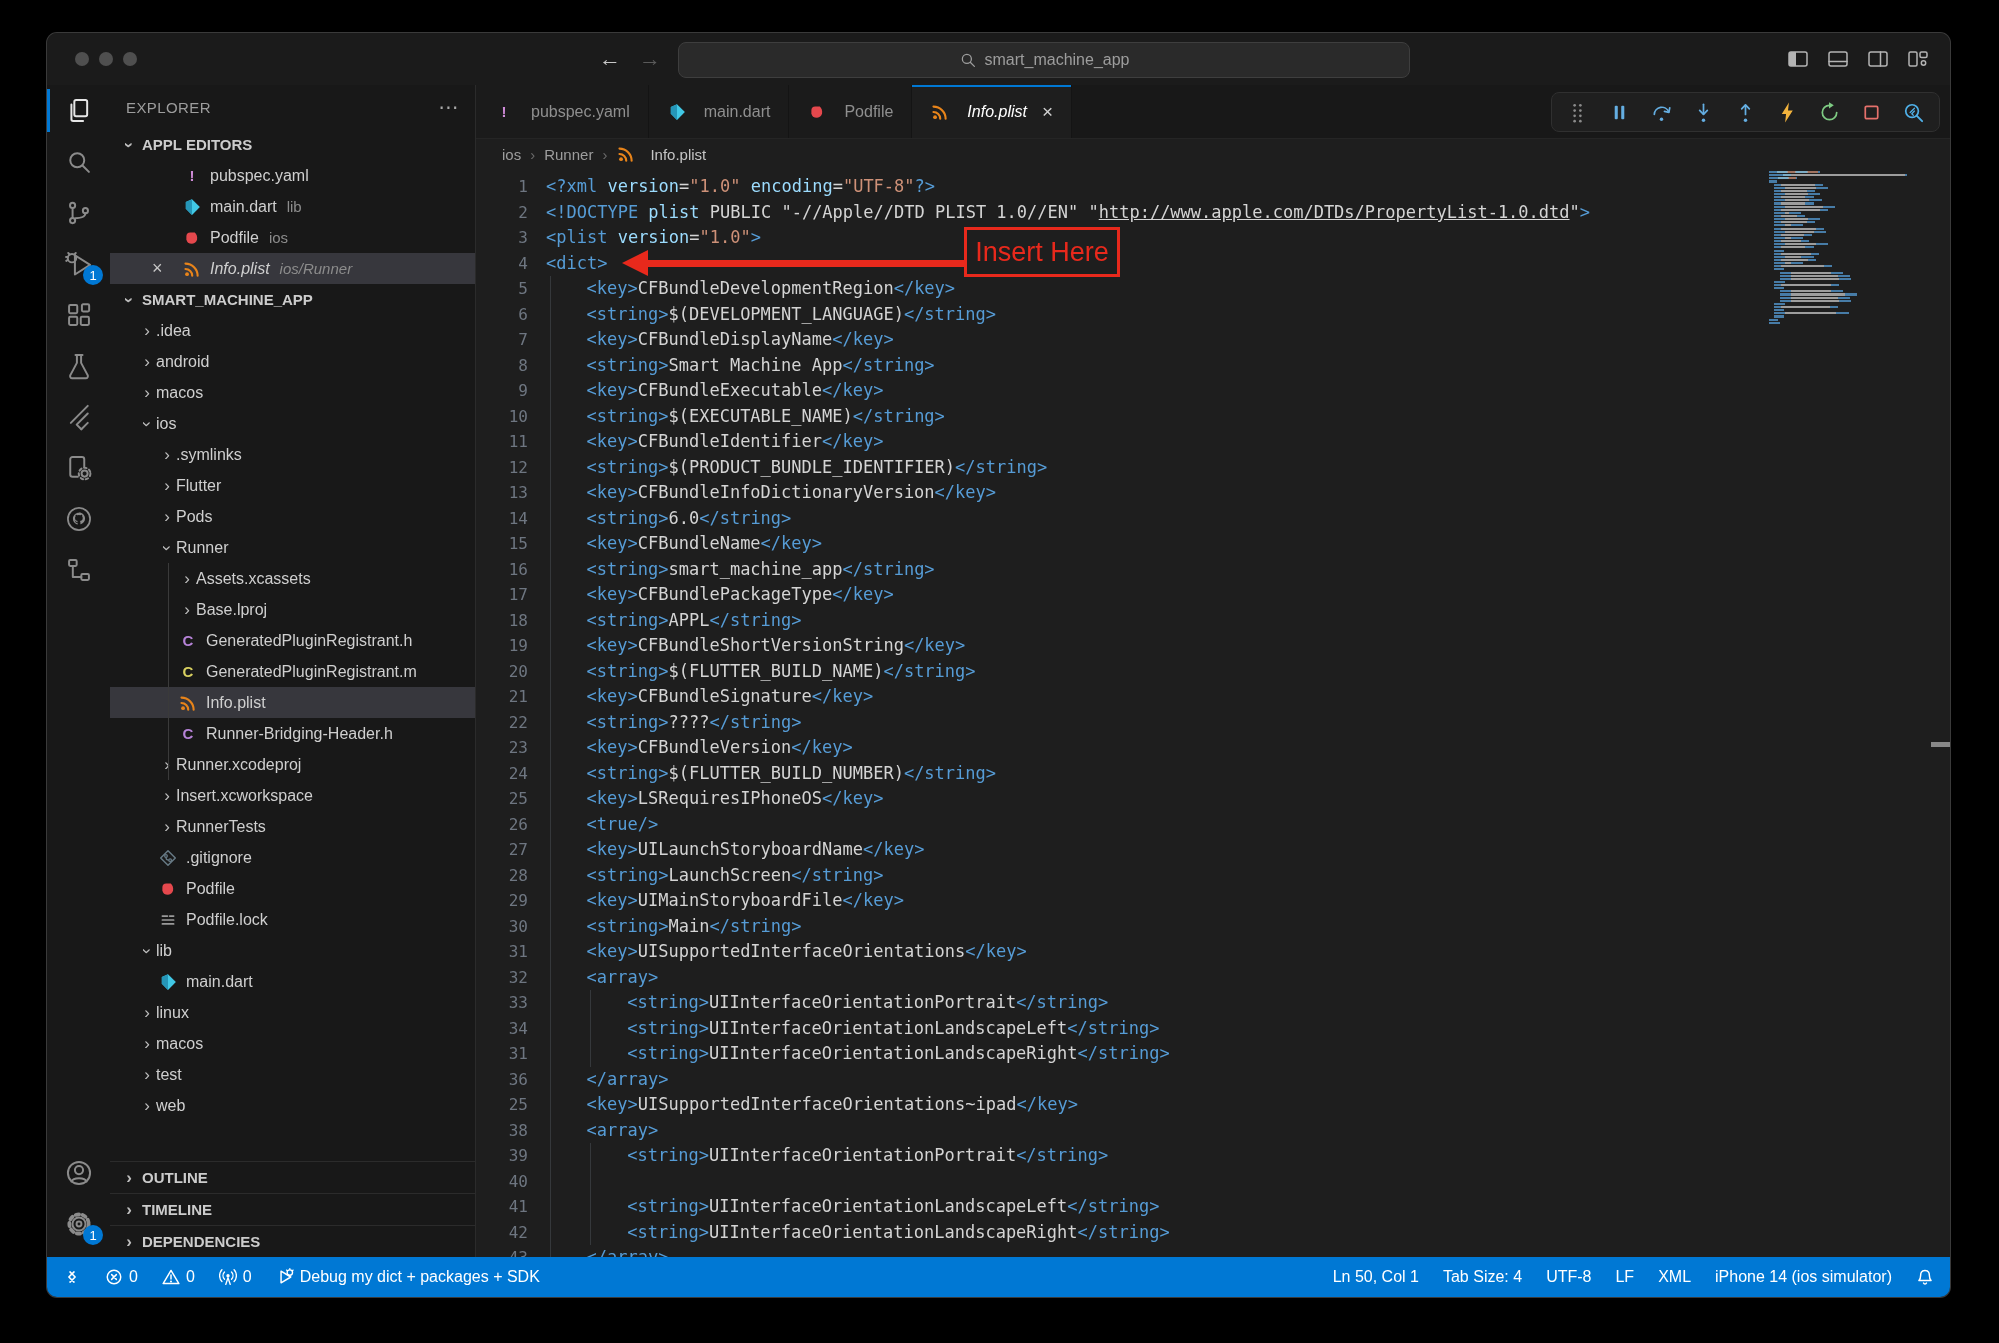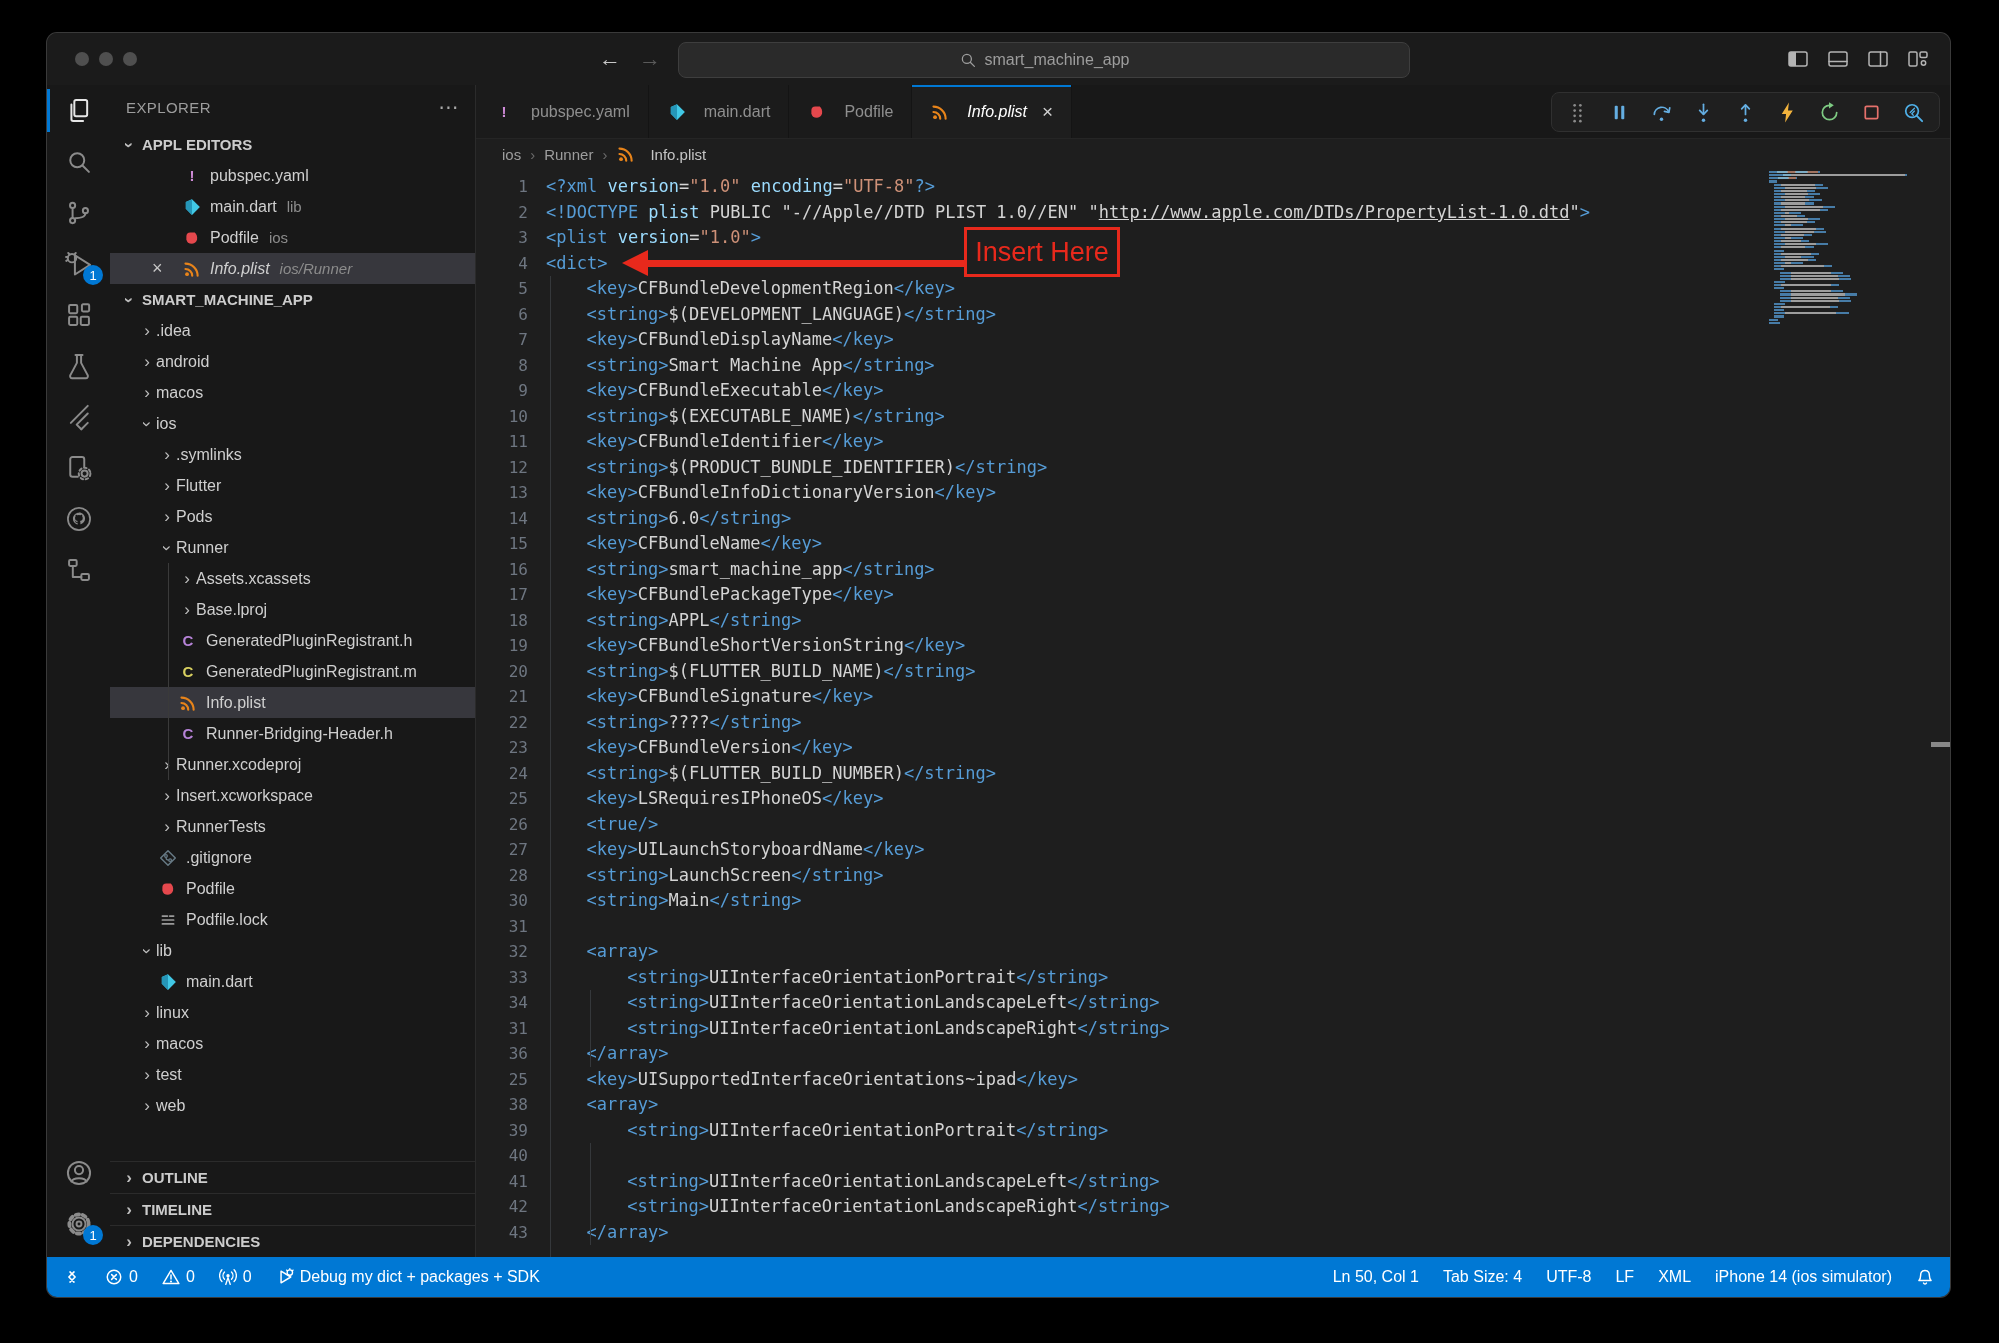--- a/index.html
+++ b/index.html
@@ -646,22 +646,23 @@
             <div class="cl"><span class="ln">19</span><span class="lc" style="padding-left:40.6px"><span class="tk-b">&lt;key&gt;</span><span class="tk-w">CFBundleShortVersionString</span><span class="tk-b">&lt;/key&gt;</span></span></div>
             <div class="cl"><span class="ln">20</span><span class="lc" style="padding-left:40.6px"><span class="tk-b">&lt;string&gt;</span><span class="tk-w">$(FLUTTER_BUILD_NAME)</span><span class="tk-b">&lt;/string&gt;</span></span></div>
             <div class="cl"><span class="ln">21</span><span class="lc" style="padding-left:40.6px"><span class="tk-b">&lt;key&gt;</span><span class="tk-w">CFBundleSignature</span><span class="tk-b">&lt;/key&gt;</span></span></div>
             <div class="cl"><span class="ln">22</span><span class="lc" style="padding-left:40.6px"><span class="tk-b">&lt;string&gt;</span><span class="tk-w">????</span><span class="tk-b">&lt;/string&gt;</span></span></div>
             <div class="cl"><span class="ln">23</span><span class="lc" style="padding-left:40.6px"><span class="tk-b">&lt;key&gt;</span><span class="tk-w">CFBundleVersion</span><span class="tk-b">&lt;/key&gt;</span></span></div>
             <div class="cl"><span class="ln">24</span><span class="lc" style="padding-left:40.6px"><span class="tk-b">&lt;string&gt;</span><span class="tk-w">$(FLUTTER_BUILD_NUMBER)</span><span class="tk-b">&lt;/string&gt;</span></span></div>
             <div class="cl"><span class="ln">25</span><span class="lc" style="padding-left:40.6px"><span class="tk-b">&lt;key&gt;</span><span class="tk-w">LSRequiresIPhoneOS</span><span class="tk-b">&lt;/key&gt;</span></span></div>
             <div class="cl"><span class="ln">26</span><span class="lc" style="padding-left:40.6px"><span class="tk-b">&lt;true/&gt;</span></span></div>
             <div class="cl"><span class="ln">27</span><span class="lc" style="padding-left:40.6px"><span class="tk-b">&lt;key&gt;</span><span class="tk-w">UILaunchStoryboardName</span><span class="tk-b">&lt;/key&gt;</span></span></div>
             <div class="cl"><span class="ln">28</span><span class="lc" style="padding-left:40.6px"><span class="tk-b">&lt;string&gt;</span><span class="tk-w">LaunchScreen</span><span class="tk-b">&lt;/string&gt;</span></span></div>
+            <div class="cl"><span class="ln">29</span><span class="lc" style="padding-left:40.6px"><span class="tk-b">&lt;key&gt;</span><span class="tk-w">UIMainStoryboardFile</span><span class="tk-b">&lt;/key&gt;</span></span></div>
             <div class="cl"><span class="ln">30</span><span class="lc" style="padding-left:40.6px"><span class="tk-b">&lt;string&gt;</span><span class="tk-w">Main</span><span class="tk-b">&lt;/string&gt;</span></span></div>
-            <div class="cl"><span class="ln">31</span></div>
+            <div class="cl"><span class="ln">31</span><span class="lc" style="padding-left:40.6px"><span class="tk-b">&lt;key&gt;</span><span class="tk-w">UISupportedInterfaceOrientations</span><span class="tk-b">&lt;/key&gt;</span></span></div>
             <div class="cl"><span class="ln">32</span><span class="lc" style="padding-left:40.6px"><span class="tk-b">&lt;array&gt;</span></span></div>
             <div class="cl"><span class="ln">33</span><span class="lc" style="padding-left:81.2px"><span class="tk-b">&lt;string&gt;</span><span class="tk-w">UIInterfaceOrientationPortrait</span><span class="tk-b">&lt;/string&gt;</span></span></div>
             <div class="cl"><span class="ln">34</span><span class="lc" style="padding-left:81.2px"><span class="tk-b">&lt;string&gt;</span><span class="tk-w">UIInterfaceOrientationLandscapeLeft</span><span class="tk-b">&lt;/string&gt;</span></span></div>
             <div class="cl"><span class="ln">31</span><span class="lc" style="padding-left:81.2px"><span class="tk-b">&lt;string&gt;</span><span class="tk-w">UIInterfaceOrientationLandscapeRight</span><span class="tk-b">&lt;/string&gt;</span></span></div>
             <div class="cl"><span class="ln">36</span><span class="lc" style="padding-left:40.6px"><span class="tk-b">&lt;/array&gt;</span></span></div>
             <div class="cl"><span class="ln">25</span><span class="lc" style="padding-left:40.6px"><span class="tk-b">&lt;key&gt;</span><span class="tk-w">UISupportedInterfaceOrientations~ipad</span><span class="tk-b">&lt;/key&gt;</span></span></div>
             <div class="cl"><span class="ln">38</span><span class="lc" style="padding-left:40.6px"><span class="tk-b">&lt;array&gt;</span></span></div>
             <div class="cl"><span class="ln">39</span><span class="lc" style="padding-left:81.2px"><span class="tk-b">&lt;string&gt;</span><span class="tk-w">UIInterfaceOrientationPortrait</span><span class="tk-b">&lt;/string&gt;</span></span></div>
             <div class="cl"><span class="ln">40</span></div>
             <div class="cl"><span class="ln">41</span><span class="lc" style="padding-left:81.2px"><span class="tk-b">&lt;string&gt;</span><span class="tk-w">UIInterfaceOrientationLandscapeLeft</span><span class="tk-b">&lt;/string&gt;</span></span></div>

